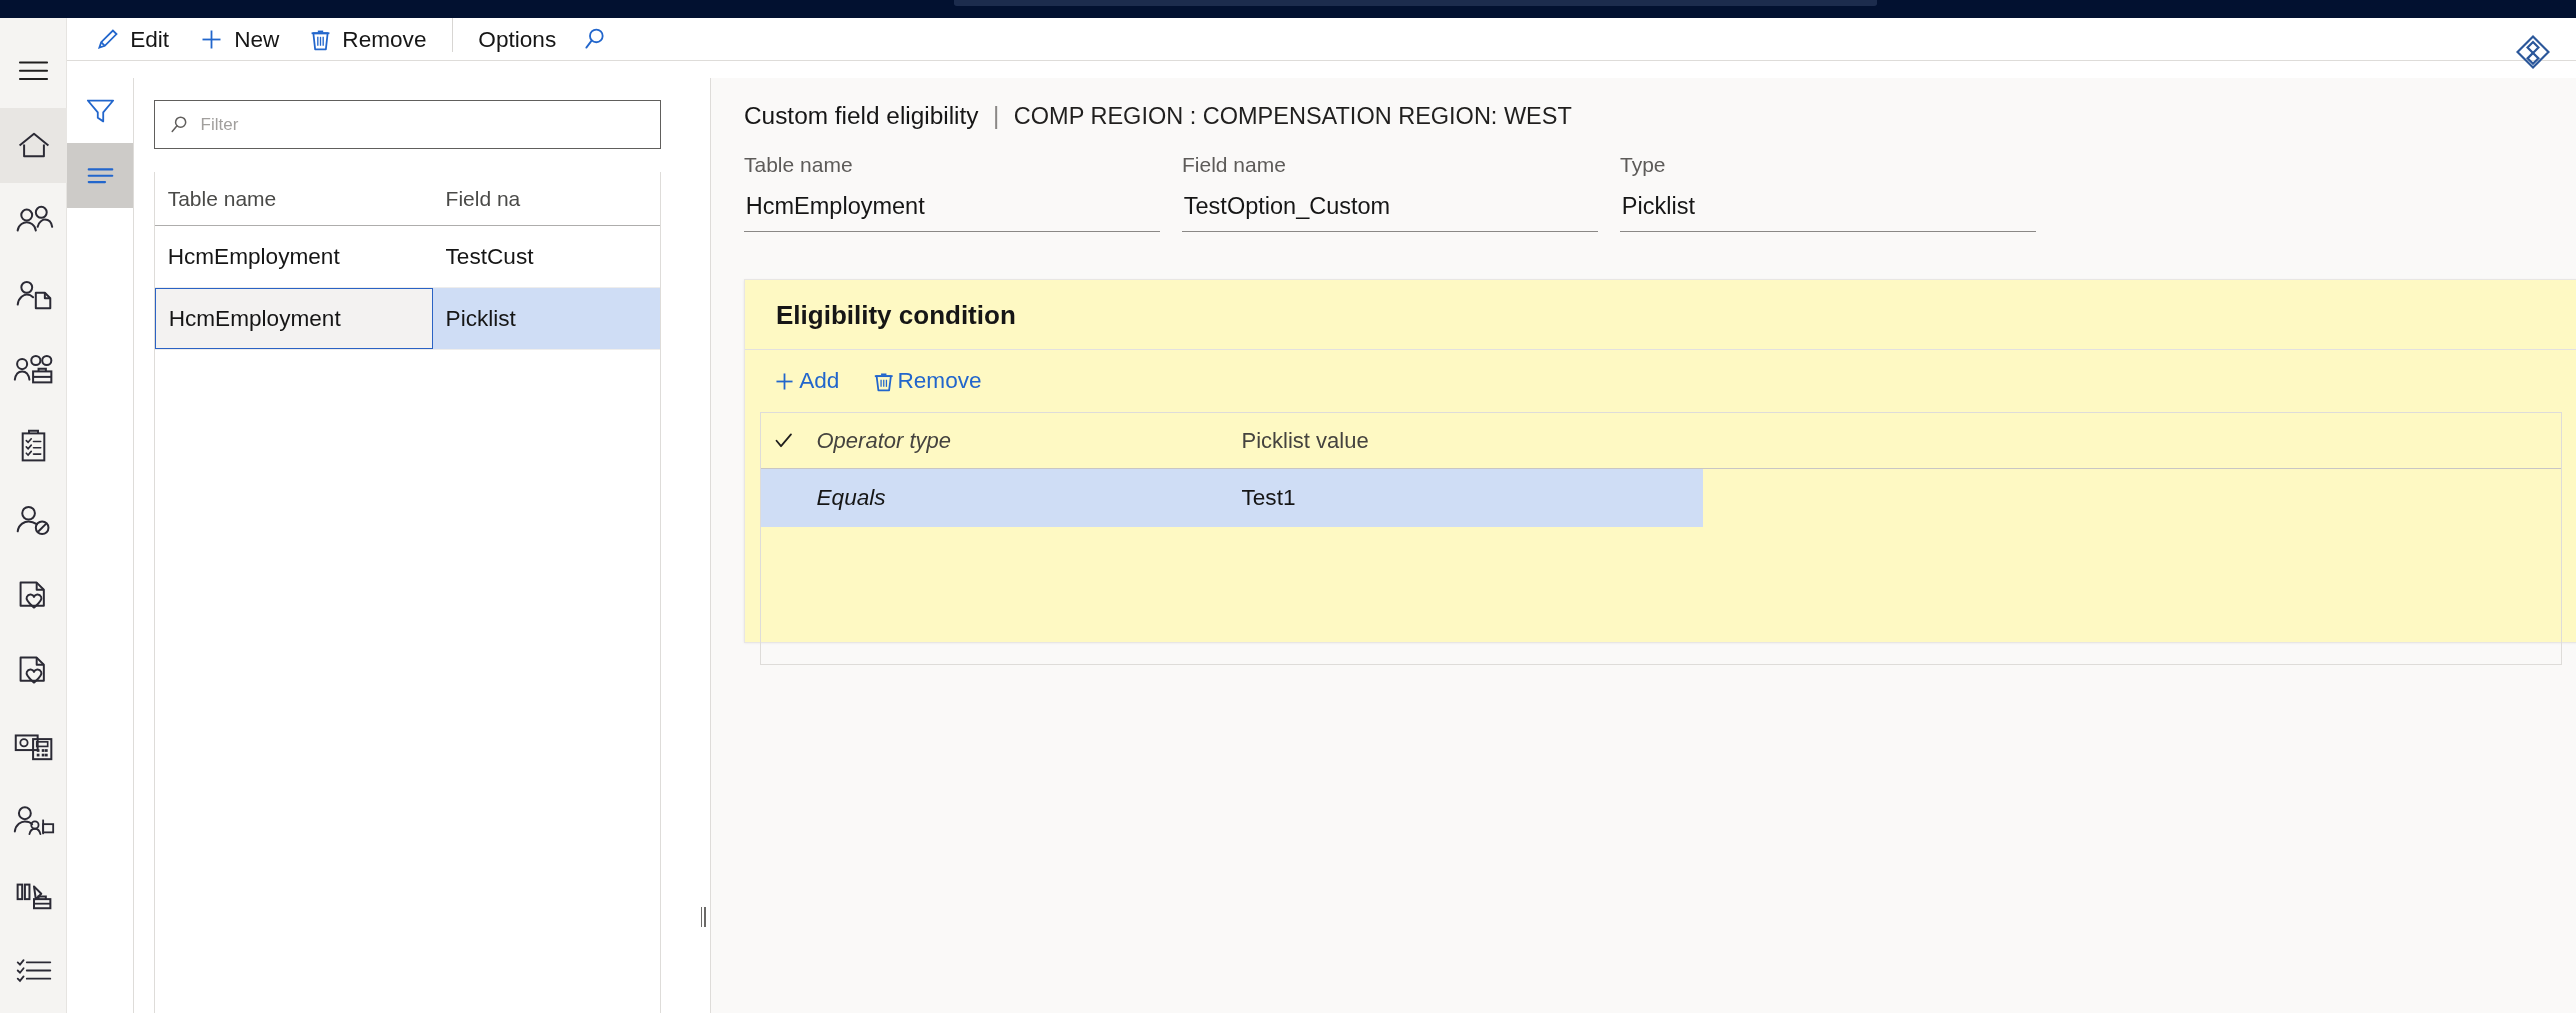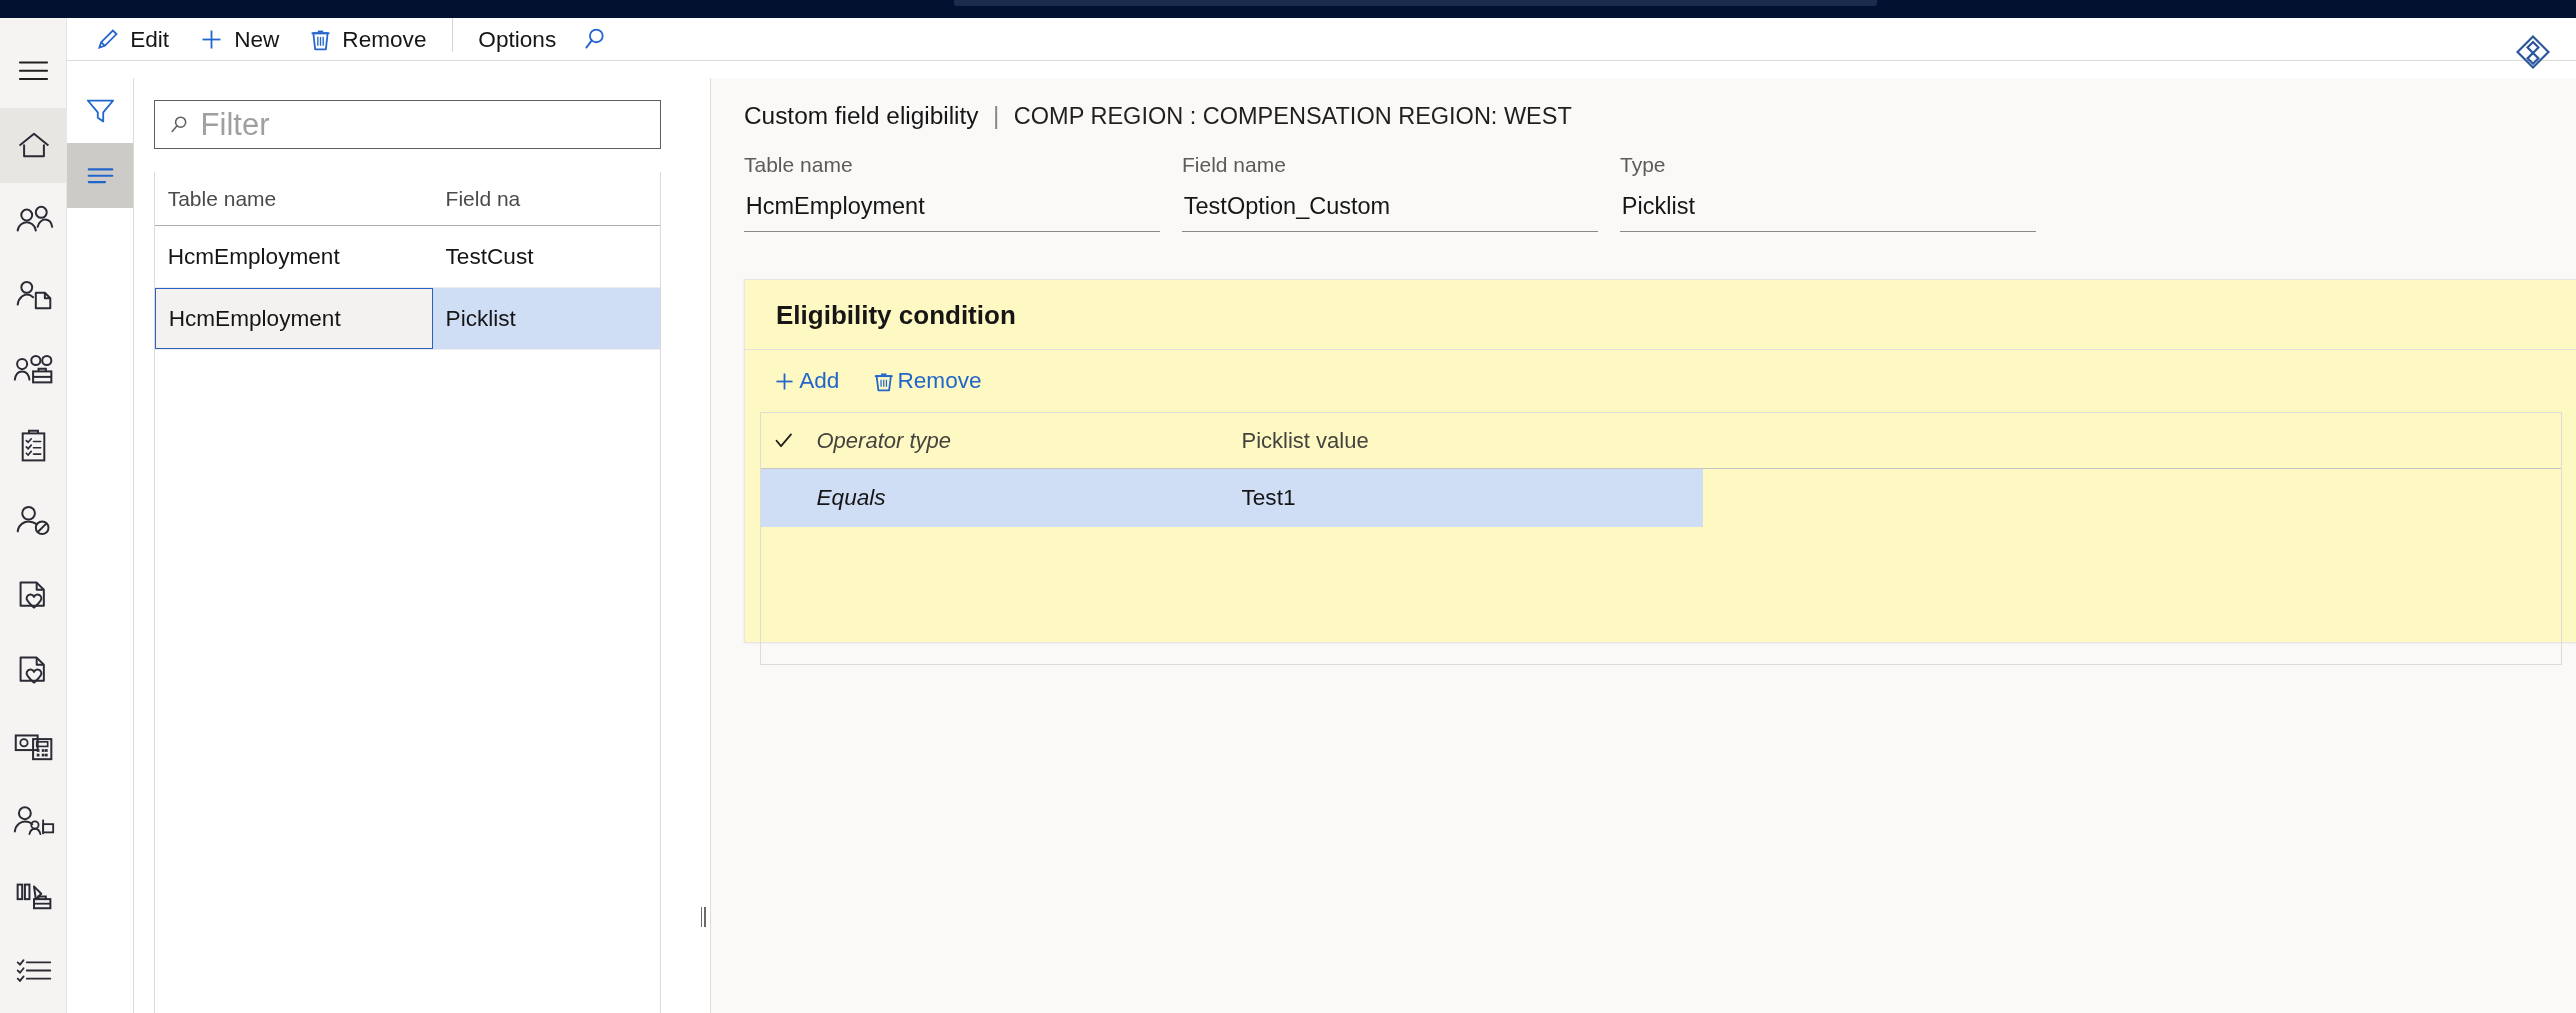--- a/index.html
+++ b/index.html
@@ -97,21 +97,21 @@
   .filter-wrap { padding: 22px 20px 0 20px; }
   .filter-box {
     display: flex; align-items: center; gap: 11px;
     width: 507px; height: 49px;
     border: 0.9px solid #605e5c;
     background: #ffffff;
     padding: 0 12.7px;
   }
   .filter-box input {
     border: none; outline: none;
-    font-size: 31px; font-family: "Liberation Sans", sans-serif;
+    font-size: 17px; font-family: "Liberation Sans", sans-serif;
     color: #323130; width: 100%; background: transparent;
   }
   .filter-box input::placeholder { color: #a19f9d; }
 
   .grid-left {
     position: absolute; top: 94px; left: 20px;
     width: 507px;
     border: 0.9px solid #dedcd9;
     border-bottom: none; border-top: none;
     background: #ffffff;

